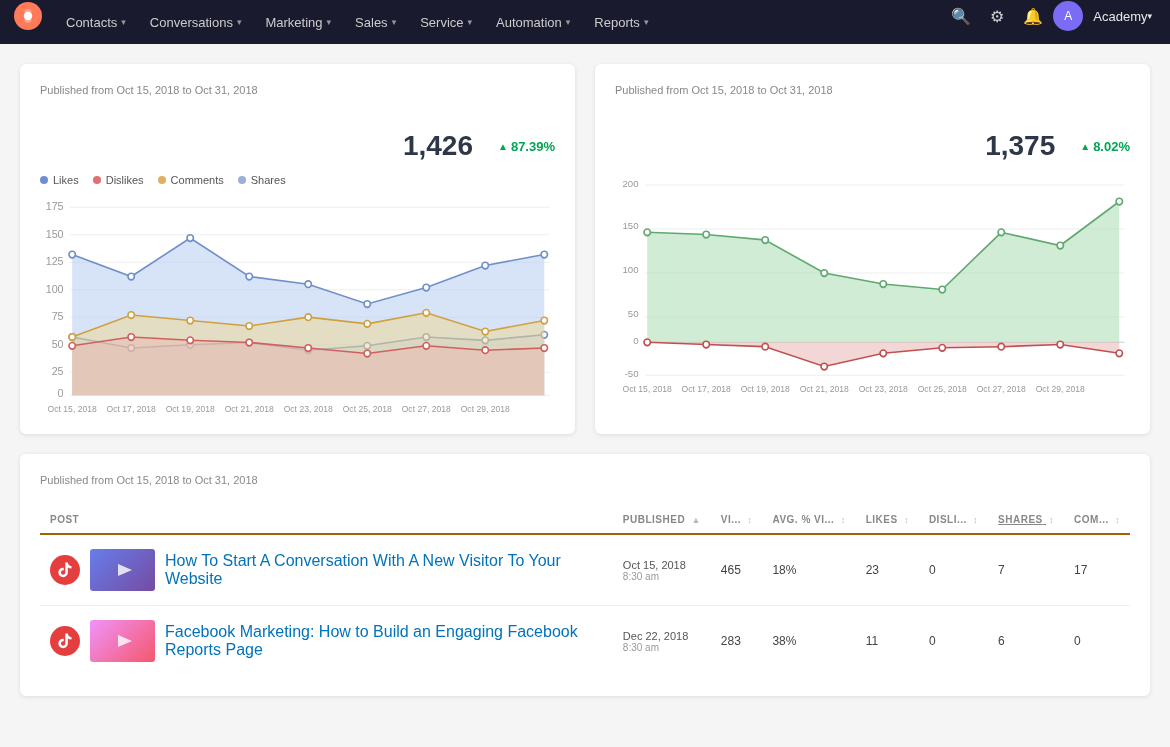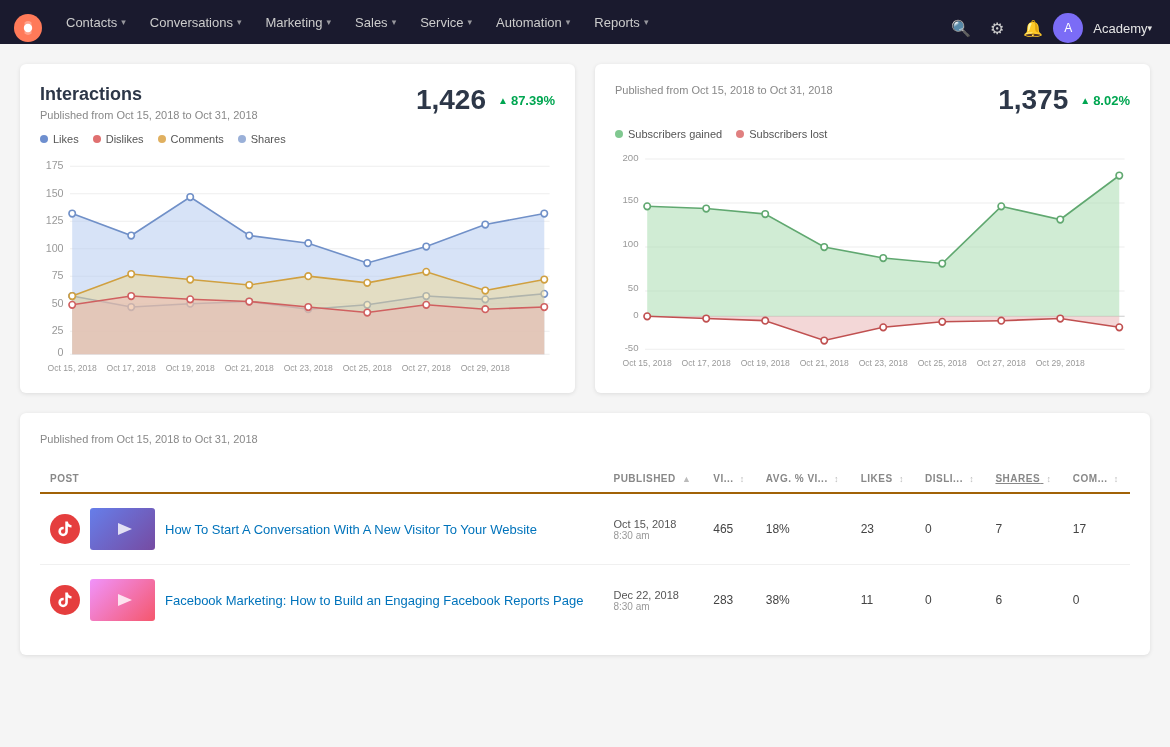--- a/index.html
+++ b/index.html
@@ -2,21 +2,21 @@
 <html><head>
   <meta charset="utf-8">
   <style>
     * { box-sizing: border-box; margin: 0; padding: 0; }
     body { font-family: -apple-system, BlinkMacSystemFont, 'Segoe UI', sans-serif; background: #f5f5f5; color: #333; font-size: 13px; }
 
     
     .topnav {
       background: #1a1a2e;
       display: flex;
-      align-items: flex-end;
+      align-items: flex-start;
       height: 44px;
       padding: 0 12px;
       gap: 4px;
     }
     .topnav-logo {
       width: 32px;
       height: 32px;
       margin-right: 8px;
       display: flex;
       align-items: center;
@@ -81,22 +81,23 @@
     }
     .card-subtitle {
       font-size: 11px;
       color: #888;
       margin-bottom: 12px;
     }
 
     .card-metric-row {
       display: flex;
       align-items: center;
-      gap: 12px;
+      gap: 25px;
       margin-bottom: 12px;
+      margin-top: 46px;
     }
     .card-metric-value {
       font-size: 28px;
       font-weight: 700;
       color: #2d3748;
     }
     .card-metric-change {
       display: flex; align-items: center; gap: 3px;
       font-size: 13px; color: #00a651; font-weight: 600;
     }
@@ -190,21 +191,21 @@
       display: flex; align-items: center; justify-content: center;
       flex-shrink: 0;
     }
     .post-thumbnail {
       width: 65px; height: 42px; border-radius: 3px;
       background: #ddd; flex-shrink: 0;
       overflow: hidden; display: flex; align-items: center; justify-content: center;
     }
     .post-title-link {
       color: #0073bb;
-      font-size: 13px;
+      font-size: 16px;
       cursor: pointer;
       text-decoration: none;
     }
     .post-date { font-size: 11px; color: #555; }
     .post-time { font-size: 10px; color: #999; }
 
     
     .thumb-1 { background: linear-gradient(135deg, #667eea, #764ba2); }
     .thumb-2 { background: linear-gradient(135deg, #f093fb, #f5576c); }
   </style>
@@ -263,21 +264,20 @@
   </div>
 </nav>
 
 <div class="main-content">
 
   <div class="cards-row">
 
     <div class="card">
       <div style="display:flex; justify-content:space-between; align-items:flex-start;">
         <div>
-          <div class="card-title">Interactions</div>
           <div class="card-subtitle">Published from Oct 15, 2018 to Oct 31, 2018</div>
         </div>
         <div class="card-metric-row">
           <span class="card-metric-value">1,426</span>
           <span class="card-metric-change">
             <span class="arrow">▲</span>
             <span>87.39%</span>
           </span>
         </div>
       </div>
@@ -407,30 +407,20 @@
         </div>
         <div class="card-metric-row">
           <span class="card-metric-value">1,375</span>
           <span class="card-metric-change">
             <span class="arrow">▲</span>
             <span>8.02%</span>
           </span>
         </div>
       </div>
 
-      <div class="legend">
-        <div class="legend-item">
-          <span class="legend-dot" style="background:#80c890"></span>
-          <span>Subscribers gained</span>
-        </div>
-        <div class="legend-item">
-          <span class="legend-dot" style="background:#e08080"></span>
-          <span>Subscribers lost</span>
-        </div>
-      </div>
 
       <div class="chart-container">
         <svg viewBox="0 0 480 200" preserveAspectRatio="none" xmlns="http://www.w3.org/2000/svg">
 
           <text x="22" y="12" font-size="9" fill="#999" text-anchor="end">200</text>
           <text x="22" y="50" font-size="9" fill="#999" text-anchor="end">150</text>
           <text x="22" y="90" font-size="9" fill="#999" text-anchor="end">100</text>
           <text x="22" y="130" font-size="9" fill="#999" text-anchor="end">50</text>
           <text x="22" y="155" font-size="9" fill="#999" text-anchor="end">0</text>
           <text x="22" y="185" font-size="9" fill="#999" text-anchor="end">-50</text>

